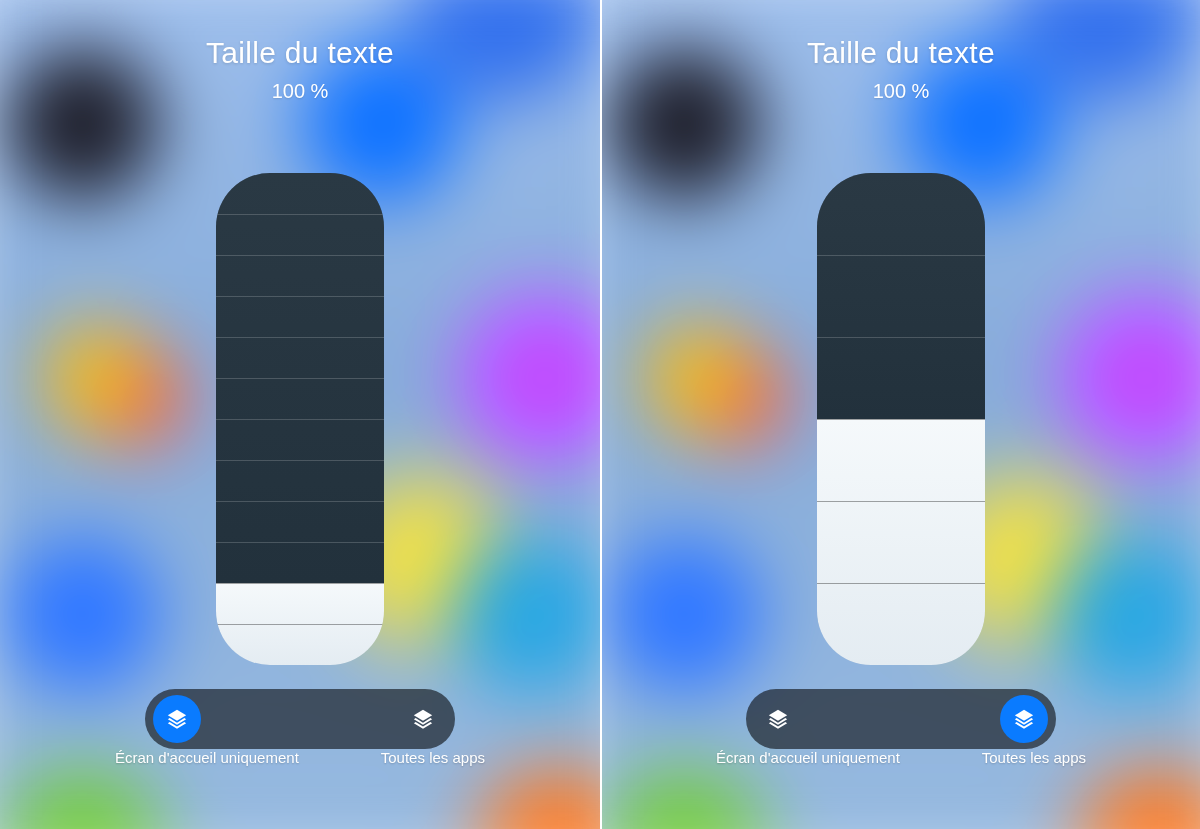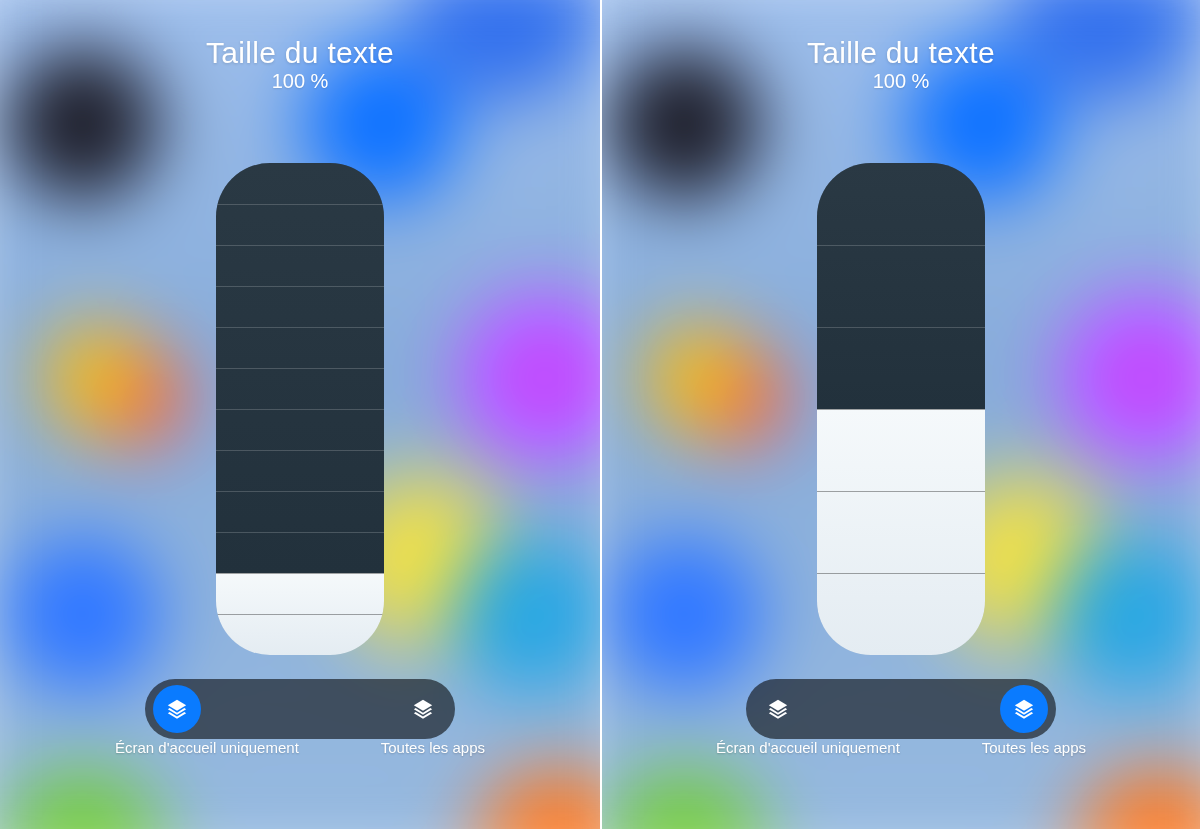--- a/index.html
+++ b/index.html
@@ -44,20 +44,21 @@
   }
 
   .title {
     color: #ffffff;
     font-size: 30px;
     font-weight: 500;
     letter-spacing: 0.3px;
     text-shadow: 0 1px 3px rgba(0,0,0,0.15);
   }
   .percent {
+    margin-top: 10px;
     color: #ffffff;
     font-size: 20px;
     font-weight: 400;
     text-shadow: 0 1px 2px rgba(0,0,0,0.12);
   }
 
   
   .slider {
     margin-top: 70px;
     width: 168px;

